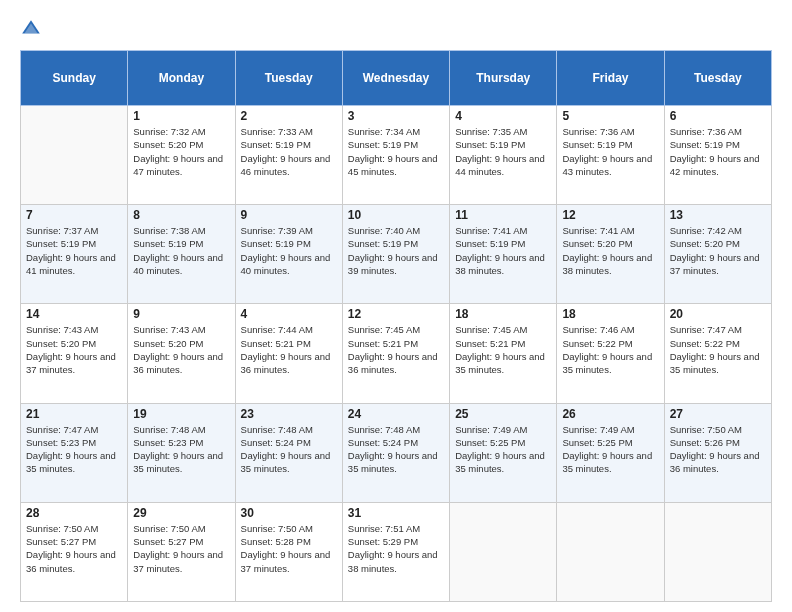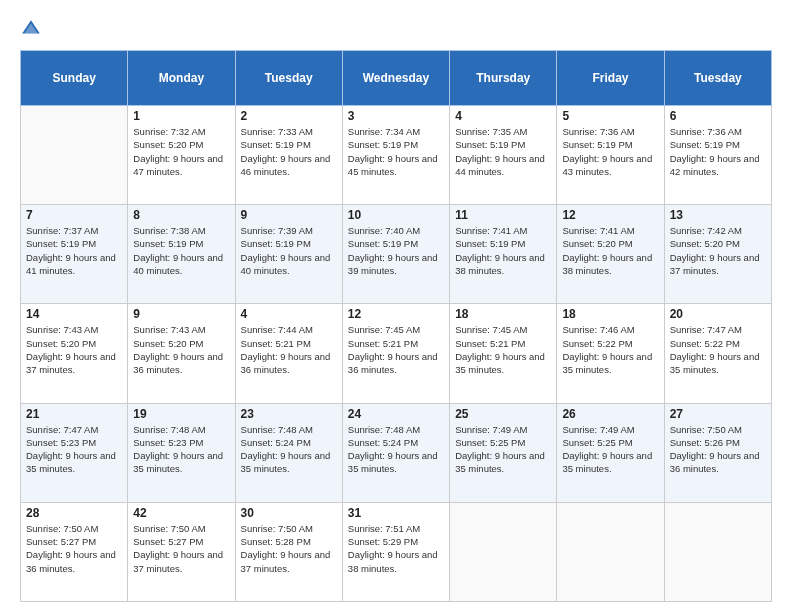--- a/index.html
+++ b/index.html
@@ -243,21 +243,21 @@
             <span class="day-num">27</span>
             <div class="day-detail">Sunrise: 7:50 AM<br>Sunset: 5:26 PM<br>Daylight: 9 hours and 36 minutes.</div>
           </td>
         </tr>
         <tr>
           <td>
             <span class="day-num">28</span>
             <div class="day-detail">Sunrise: 7:50 AM<br>Sunset: 5:27 PM<br>Daylight: 9 hours and 36 minutes.</div>
           </td>
           <td>
-            <span class="day-num">42</span>
+            <span class="day-num">29</span>
             <div class="day-detail">Sunrise: 7:50 AM<br>Sunset: 5:27 PM<br>Daylight: 9 hours and 37 minutes.</div>
           </td>
           <td>
             <span class="day-num">30</span>
             <div class="day-detail">Sunrise: 7:50 AM<br>Sunset: 5:28 PM<br>Daylight: 9 hours and 37 minutes.</div>
           </td>
           <td>
             <span class="day-num">31</span>
             <div class="day-detail">Sunrise: 7:51 AM<br>Sunset: 5:29 PM<br>Daylight: 9 hours and 38 minutes.</div>
           </td>

